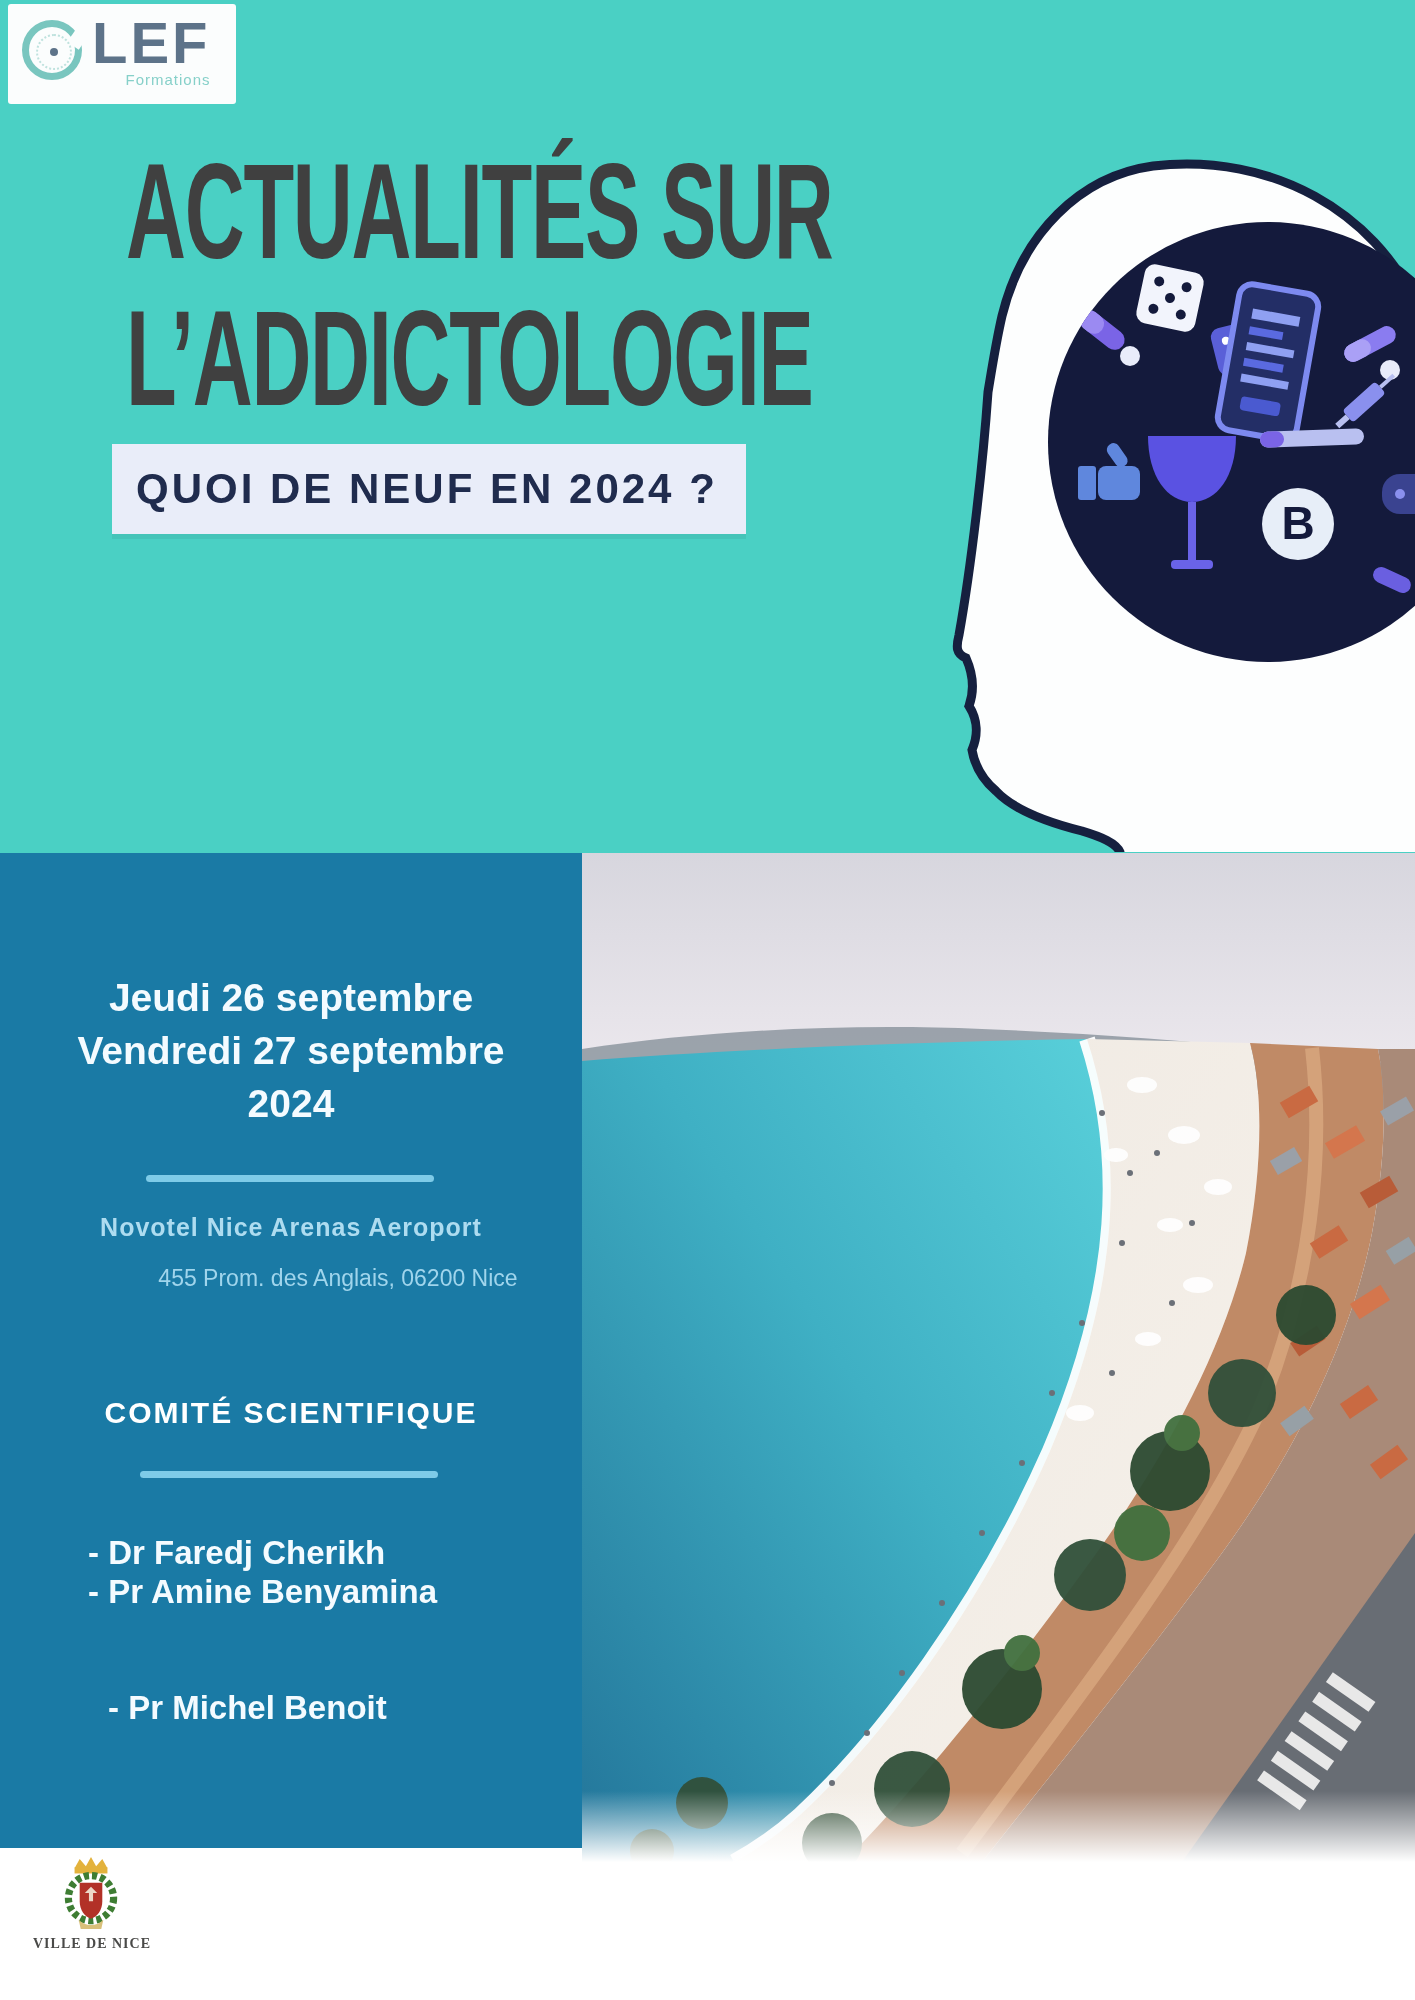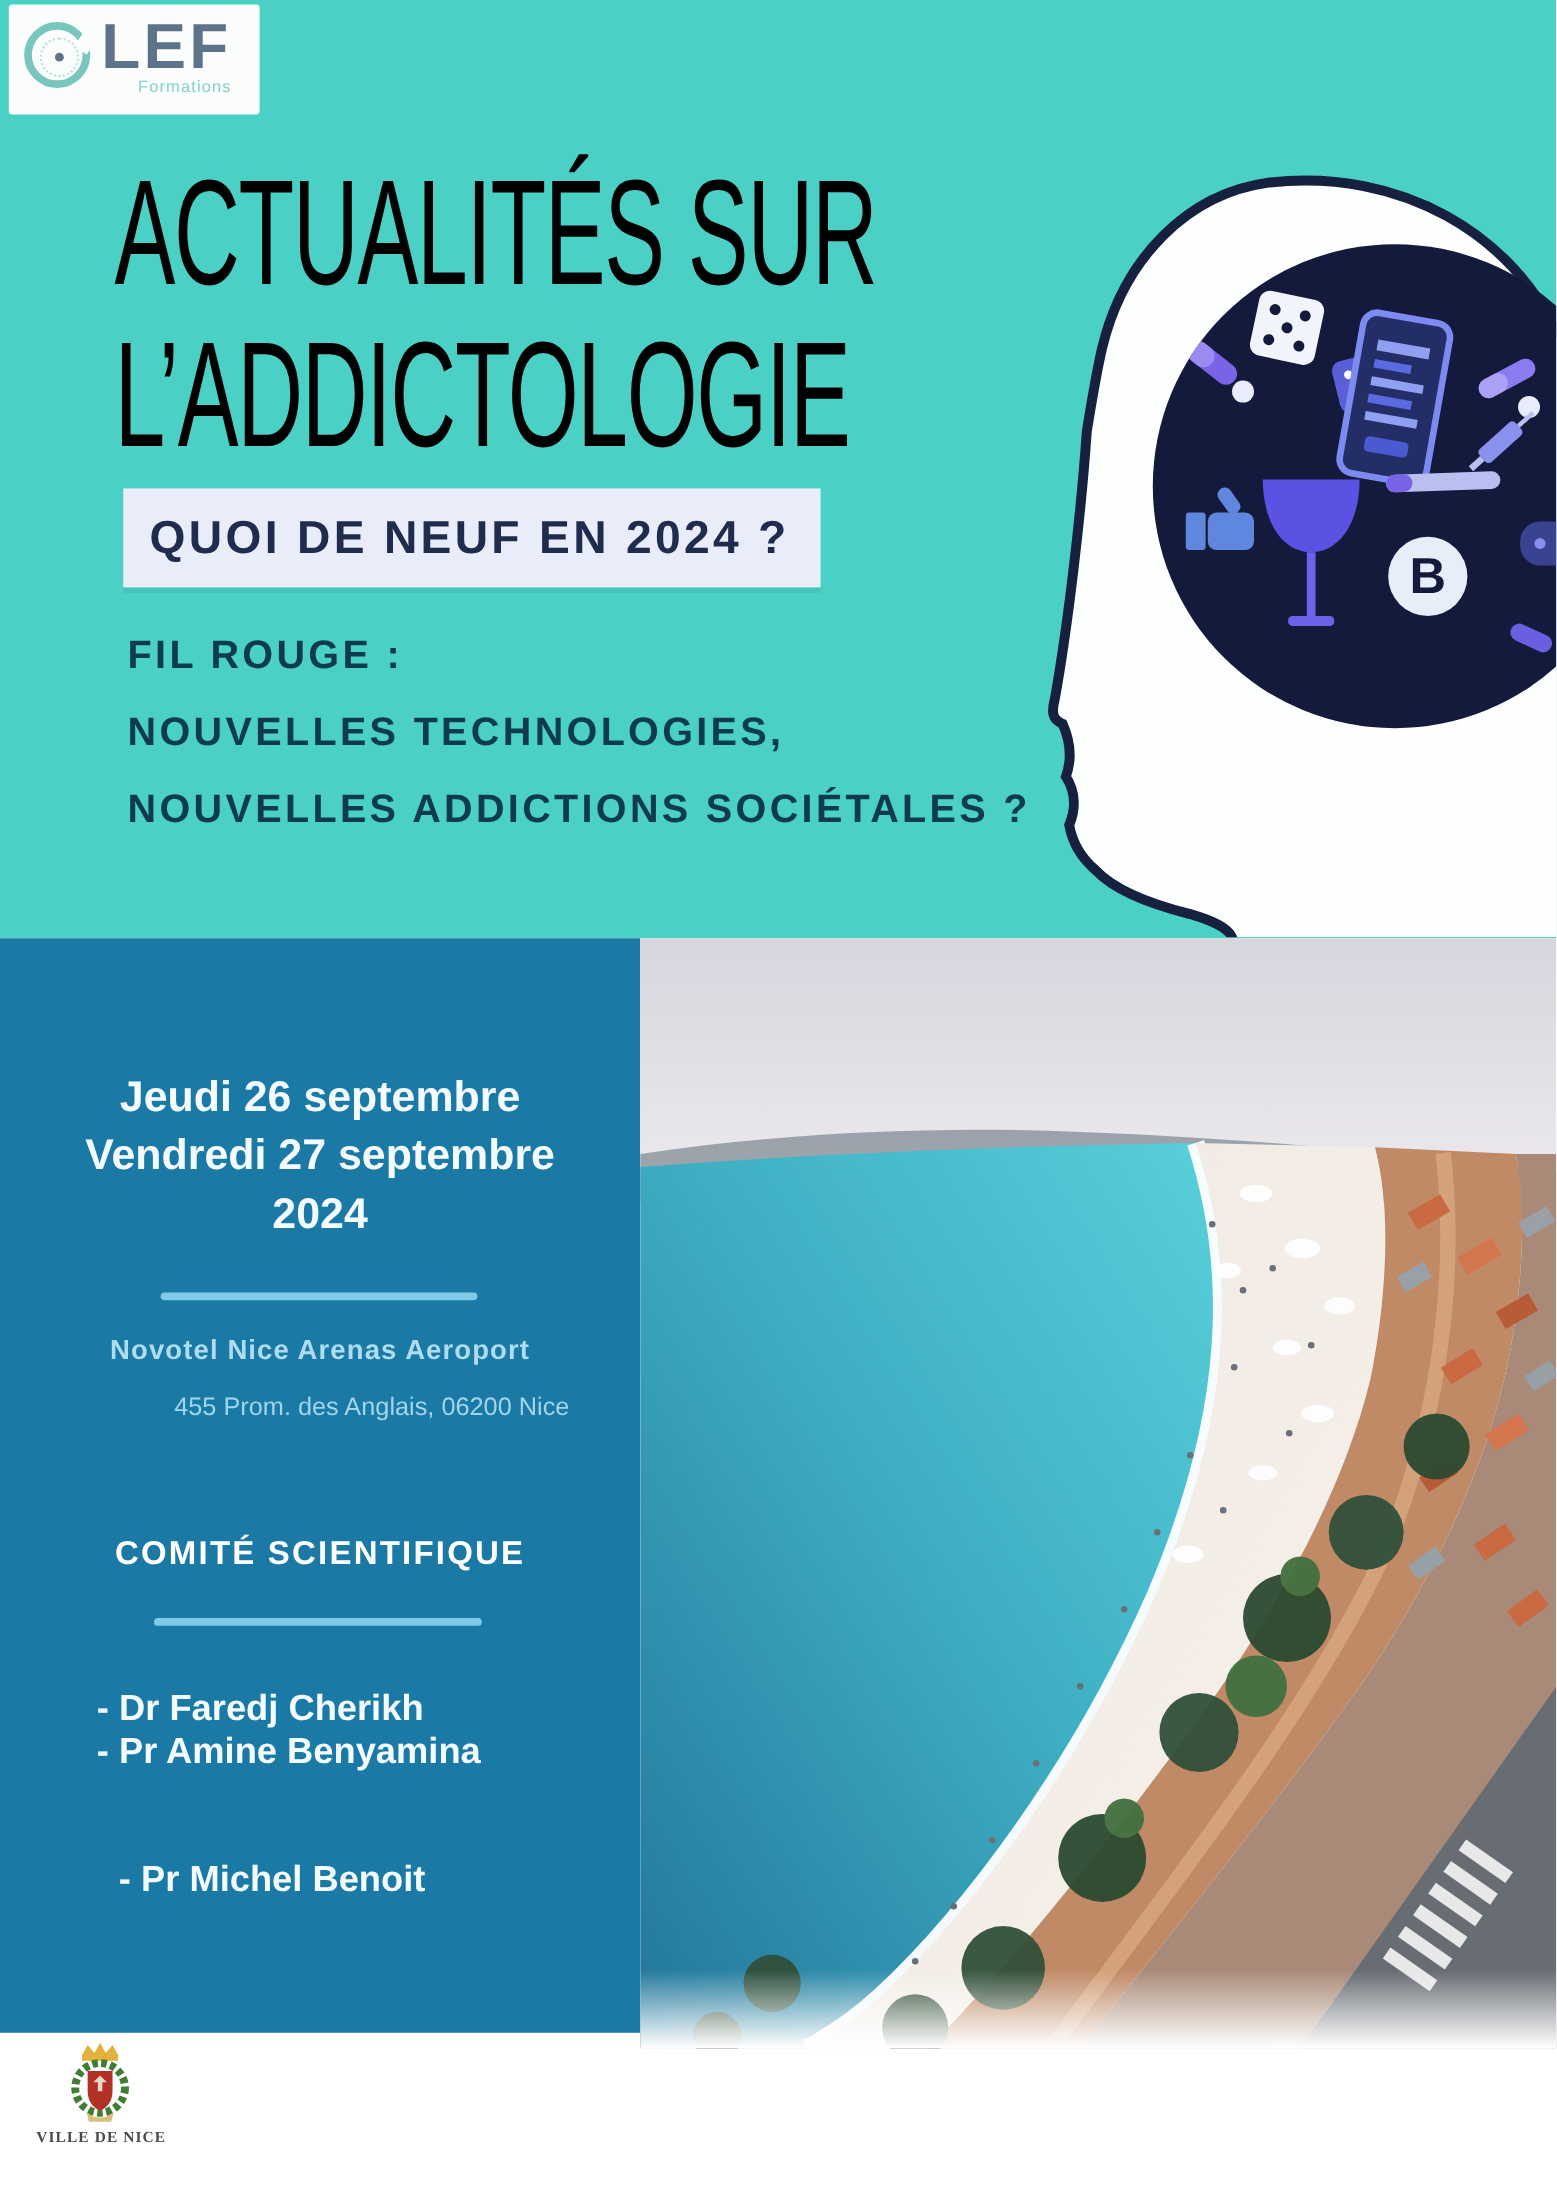--- a/index.html
+++ b/index.html
@@ -15,21 +15,21 @@
   .clef-c{position:relative;width:60px;height:60px;margin:16px 0 0 14px;border:7px solid #79c6bf;
           border-radius:50%;box-sizing:border-box;}
   .clef-c .gap{position:absolute;right:-9px;top:6px;width:14px;height:14px;background:#fbfdfd;transform:rotate(35deg);}
   .clef-c .inner{position:absolute;left:7px;top:7px;width:32px;height:32px;border:2px dotted #bfe2de;border-radius:50%;}
   .clef-c .dot{position:absolute;left:21px;top:21px;width:8px;height:8px;background:#5d7389;border-radius:50%;}
   .clef-text{margin:10px 0 0 10px;line-height:1;}
   .clef-name{font-size:58px;font-weight:700;color:#5d7389;letter-spacing:3px;}
   .clef-sub{font-size:15px;color:#86d0c9;letter-spacing:1px;margin:0 0 0 4px;text-align:right;}
 
   
-  .title{position:absolute;left:104px;top:138px;color:#000000;font-weight:400;}
+  .title{position:absolute;left:126px;top:138px;color:#404040;font-weight:700;}
   .title-line{display:block;font-size:136px;line-height:147px;letter-spacing:-2px;
               transform:scaleX(.61);transform-origin:left top;white-space:nowrap;}
 
   .badge{position:absolute;left:112px;top:408px;width:634px;height:90px;background:#e9edf9;
          display:flex;align-items:center;padding-left:24px;box-sizing:border-box;
          font-size:42px;font-weight:700;color:#202c4e;letter-spacing:3px;
          box-shadow:0 5px 0 rgba(13,60,70,.08);margin-top:36px;}
 
   .fil-rouge{position:absolute;left:116px;top:560px;color:#0e3c4e;font-weight:800;
              font-size:36px;letter-spacing:3px;line-height:70px;white-space:nowrap;}
@@ -79,25 +79,20 @@
       </div>
     </div>
 
     <div class="title">
       <span class="title-line">ACTUALITÉS SUR</span>
       <span class="title-line">L’ADDICTOLOGIE</span>
     </div>
 
     <div class="badge">QUOI DE NEUF EN 2024 ?</div>
 
-    <div class="fil-rouge">
-      <div>FIL ROUGE :</div>
-      <div>NOUVELLES TECHNOLOGIES,</div>
-      <div>NOUVELLES ADDICTIONS SOCIÉTALES ?</div>
-    </div>
 
     <svg class="head-svg" viewBox="0 0 545 722">
       <defs>
         <clipPath id="brainClip">
             <circle cx="398" cy="312" r="220"></circle>
           </clipPath>
       </defs>
 
       <path d="M283,36 C210,46 152,104 132,186 C126,212 122,238 118,262 C113,335 101,438 89,505
            C86,517 86,524 96,528 C104,546 104,562 99,576 C108,590 108,606 102,620

